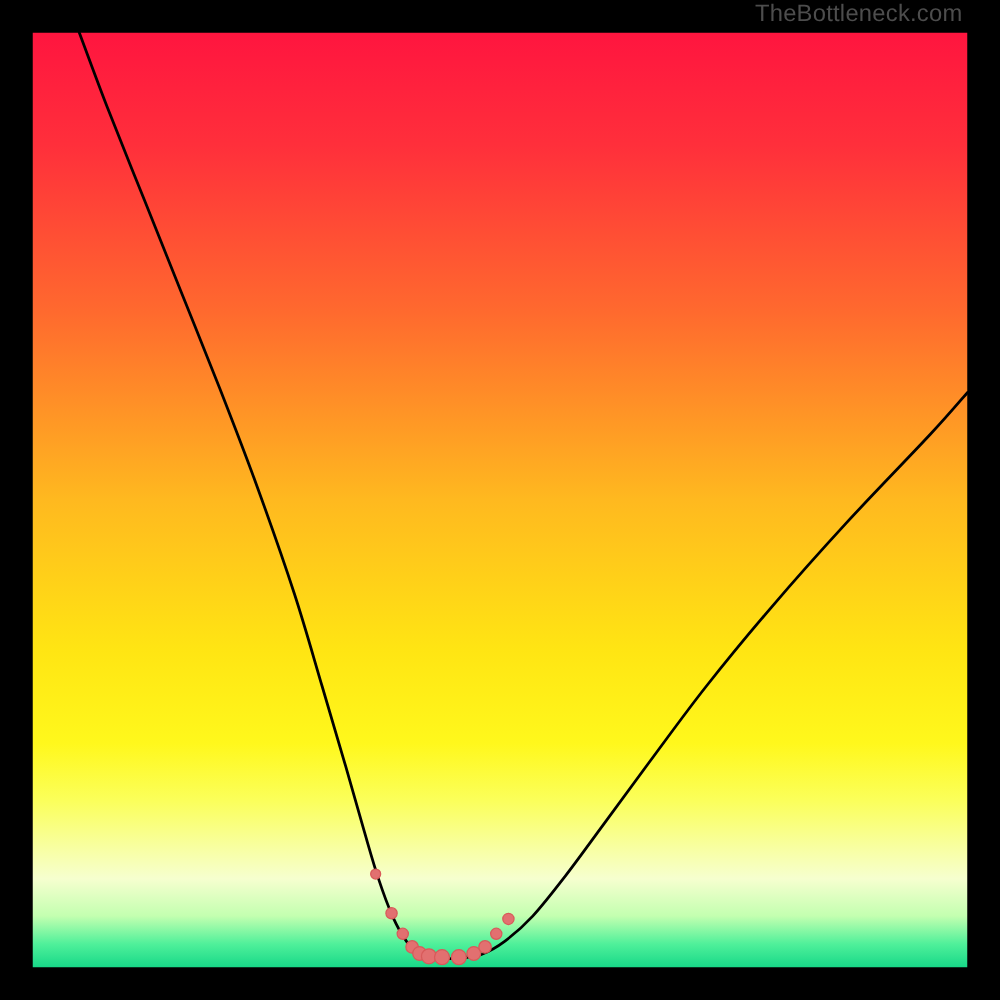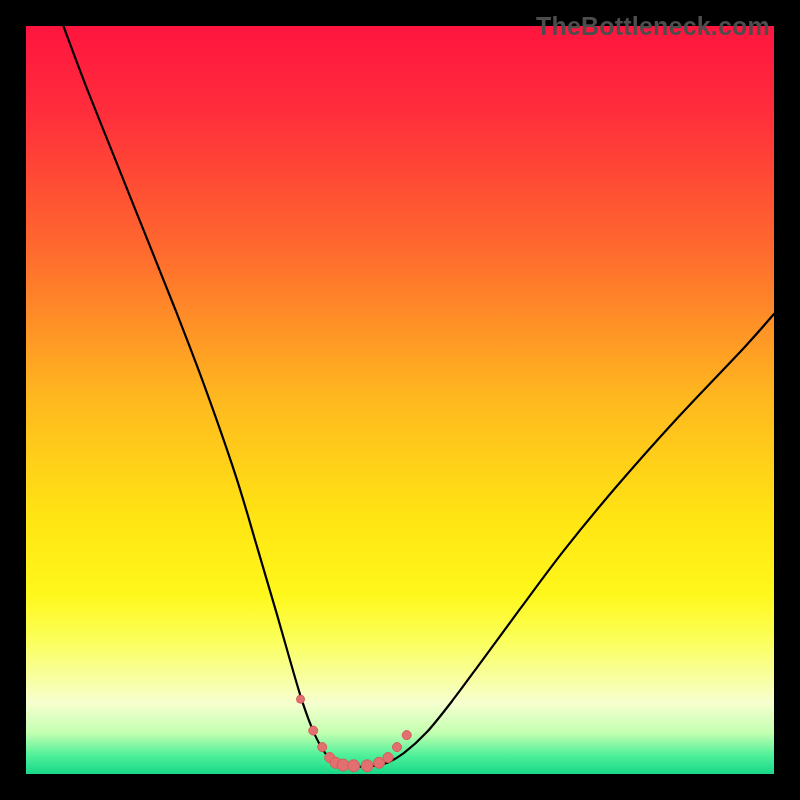--- a/index.html
+++ b/index.html
@@ -29,24 +29,24 @@
   }
   .curve-svg {
     position: absolute;
     inset: 0;
     width: 100%;
     height: 100%;
     overflow: visible;
   }
   .watermark {
     position: absolute;
-    top: 12px;
+    top: 1px;
     right: 30px;
-    font-size: 25px;
-    font-weight: 700;
+    font-size: 19px;
+    font-weight: 400;
     color: #4d4d4d;
     letter-spacing: 0.2px;
     user-select: none;
   }
 </style>
 </head>
 <body>
 
 <div class="frame">
 

